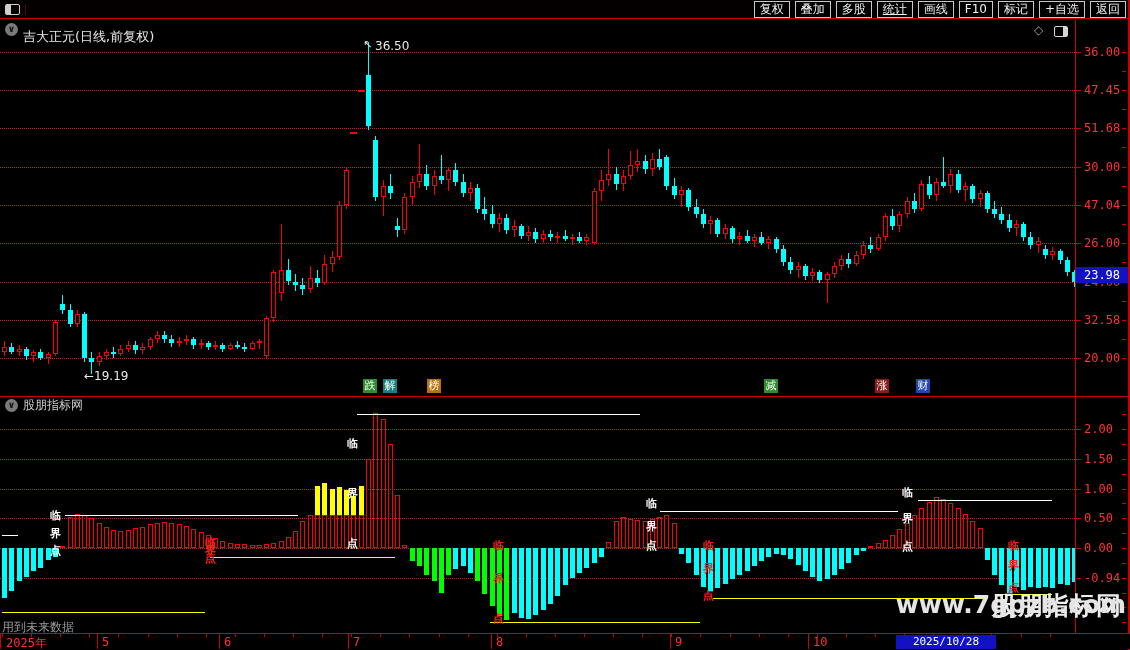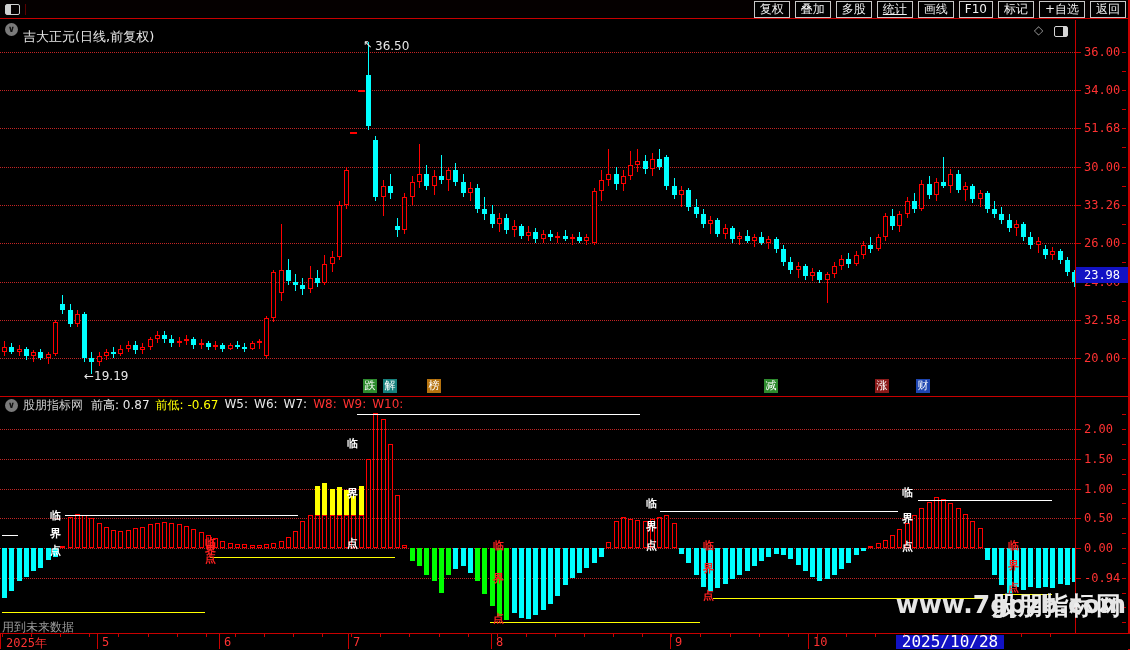--- a/index.html
+++ b/index.html
@@ -41,22 +41,22 @@
   #high-arrow{color:#e8e8e8;font-size:11px;z-index:6;}
   #high-ann,#low-ann{color:#e8e8e8;font-size:12px;z-index:6;}
   #last-price-box{left:1076px;width:52px;height:16px;background:#1212c4;color:#fff;
                   font-size:12px;line-height:16px;text-align:center;z-index:10;}
   
   .axis-label{color:#ff3232;font-size:12px;z-index:2;}
   .tick{background:#c80000;z-index:2;}
   
   #time-axis{left:0;top:634px;width:1130px;height:15px;background:#000;}
   #year-label{left:6px;top:635px;color:#ff3232;font-size:12px;}
-  #date-box{left:896px;top:635px;width:108px;height:14px;background:#1212c4;color:#fff;
-            font-size:16px;line-height:14px;text-align:center;z-index:20;}
+  #date-box{left:896px;top:635px;width:100px;height:14px;background:#1212c4;color:#fff;
+            font-size:11px;line-height:14px;text-align:center;z-index:20;}
   #footer-note{left:2px;top:619px;color:#9a9a9a;font-size:12px;z-index:15;}
   #wm1{right:8px;top:589px;color:#ededed;font-size:25px;font-weight:bold;z-index:50;letter-spacing:1px;}
   #wm2{right:4px;top:590px;color:#e5e5e5;font-size:25px;font-weight:bold;z-index:50;}
   .cp-char{font-size:11px;line-height:11px;font-weight:bold;z-index:5;}
 </style>
 </head>
 <body>
 
 <div id="app">
 
@@ -400,30 +400,20 @@
 
   <div class="abs hline" style="left:0;top:396px;width:1130px;"></div>
   <div class="abs hline" style="left:0;top:633px;width:1130px;"></div>
   <div class="abs hline" style="left:0;top:648px;width:1130px;"></div>
   <div class="abs vline" style="left:1075px;top:20px;height:613px;"></div>
   <div class="abs vline" style="left:1128px;top:0;height:650px;width:2px;"></div>
 
   <div class="abs" id="ind-header">
     <span class="circle-icon">∨</span>
     <span id="ind-name">股朋指标网</span>
-    <span id="ind-fields" style="display:flex;">
-        <div class="abs ind-field" style="position: static; color: rgb(232, 232, 232);">前高: 0.87</div>
-        <div class="abs ind-field" style="position: static; color: rgb(255, 255, 0);">前低: -0.67</div>
-        <div class="abs ind-field" style="position: static; color: rgb(232, 232, 232);">W5: </div>
-        <div class="abs ind-field" style="position: static; color: rgb(232, 232, 232);">W6: </div>
-        <div class="abs ind-field" style="position: static; color: rgb(232, 232, 232);">W7: </div>
-        <div class="abs ind-field" style="position: static; color: rgb(255, 50, 50);">W8: </div>
-        <div class="abs ind-field" style="position: static; color: rgb(255, 50, 50);">W9: </div>
-        <div class="abs ind-field" style="position: static; color: rgb(255, 50, 50);">W10: </div>
-      </span>
   </div>
 
   <div class="abs" id="ind-panel">
       <div class="abs grid" style="left: 0px; top: 16.2px; width: 1075px;"></div>
       <div class="abs grid" style="left: 0px; top: 45.9px; width: 1075px;"></div>
       <div class="abs grid" style="left: 0px; top: 75.6px; width: 1075px;"></div>
       <div class="abs grid" style="left: 0px; top: 105.3px; width: 1075px;"></div>
       <div class="abs grid" style="left: 0px; top: 135px; width: 1075px;"></div>
       <div class="abs grid" style="left: 0px; top: 164.7px; width: 1075px;"></div>
       <div class="abs" style="left: 2px; top: 135px; width: 5px; height: 49.896px; background: rgb(0, 255, 255);"></div>
@@ -614,27 +604,27 @@
       <div class="abs cp-char" style="left: 902px; top: 128px; color: rgb(255, 255, 255);">点</div>
       <div class="abs cp-char" style="left: 1008px; top: 127px; color: rgb(255, 32, 32);">临</div>
       <div class="abs cp-char" style="left: 1008px; top: 147px; color: rgb(255, 32, 32);">界</div>
       <div class="abs cp-char" style="left: 1008px; top: 169px; color: rgb(255, 32, 32);">点</div>
     </div>
 
   <div class="abs" id="price-axis" style="left:1075px;top:40px;width:53px;height:356px;">
       <div class="abs tick" style="left: 1px; top: 11.7px; width: 5px; height: 1px;"></div>
       <div class="abs axis-label mono" style="left: 9px; top: 4.7px;">36.00</div>
       <div class="abs tick" style="left: 1px; top: 50px; width: 5px; height: 1px;"></div>
-      <div class="abs axis-label mono" style="left: 9px; top: 43px;">34.00</div>
+      <div class="abs axis-label mono" style="left: 9px; top: 43px;">47.45</div>
       <div class="abs tick" style="left: 1px; top: 88.3px; width: 5px; height: 1px;"></div>
       <div class="abs axis-label mono" style="left: 9px; top: 81.3px;">51.68</div>
       <div class="abs tick" style="left: 1px; top: 126.6px; width: 5px; height: 1px;"></div>
       <div class="abs axis-label mono" style="left: 9px; top: 119.6px;">30.00</div>
       <div class="abs tick" style="left: 1px; top: 164.9px; width: 5px; height: 1px;"></div>
-      <div class="abs axis-label mono" style="left: 9px; top: 157.9px;">33.26</div>
+      <div class="abs axis-label mono" style="left: 9px; top: 157.9px;">47.04</div>
       <div class="abs tick" style="left: 1px; top: 203.2px; width: 5px; height: 1px;"></div>
       <div class="abs axis-label mono" style="left: 9px; top: 196.2px;">26.00</div>
       <div class="abs tick" style="left: 1px; top: 241.5px; width: 5px; height: 1px;"></div>
       <div class="abs axis-label mono" style="left: 9px; top: 234.5px;">24.00</div>
       <div class="abs tick" style="left: 1px; top: 279.8px; width: 5px; height: 1px;"></div>
       <div class="abs axis-label mono" style="left: 9px; top: 272.8px;">32.58</div>
       <div class="abs tick" style="left: 1px; top: 318.1px; width: 5px; height: 1px;"></div>
       <div class="abs axis-label mono" style="left: 9px; top: 311.1px;">20.00</div>
       <div class="abs tick" style="left: 47px; top: 11.7px; width: 4px; height: 1px;"></div>
       <div class="abs tick" style="left: 47px; top: 30.85px; width: 4px; height: 1px;"></div>

